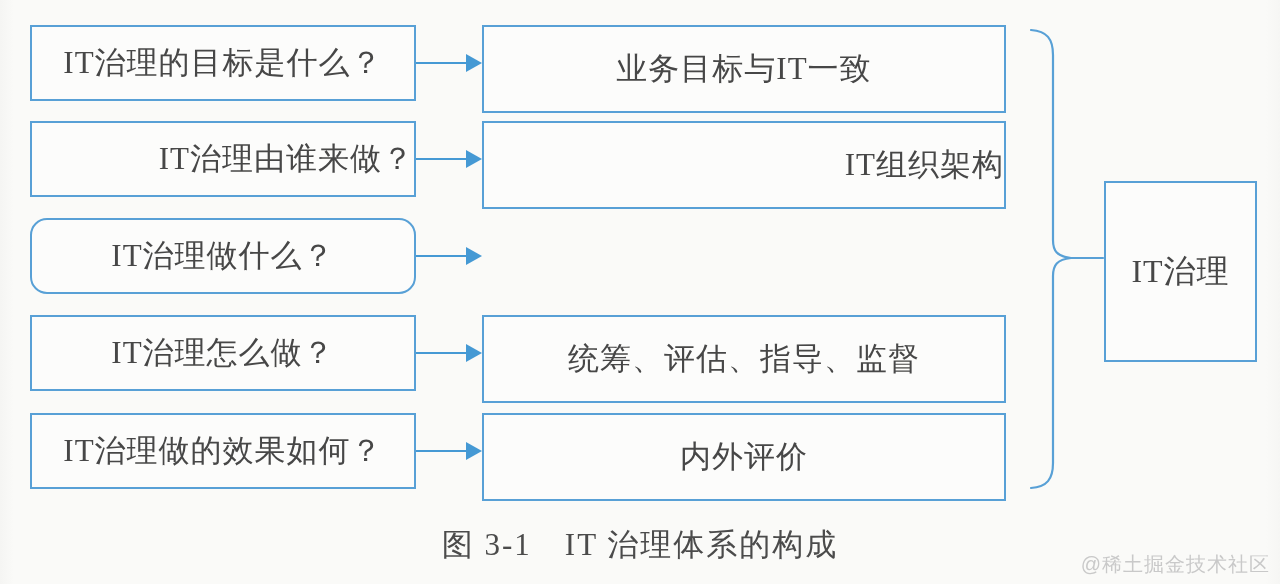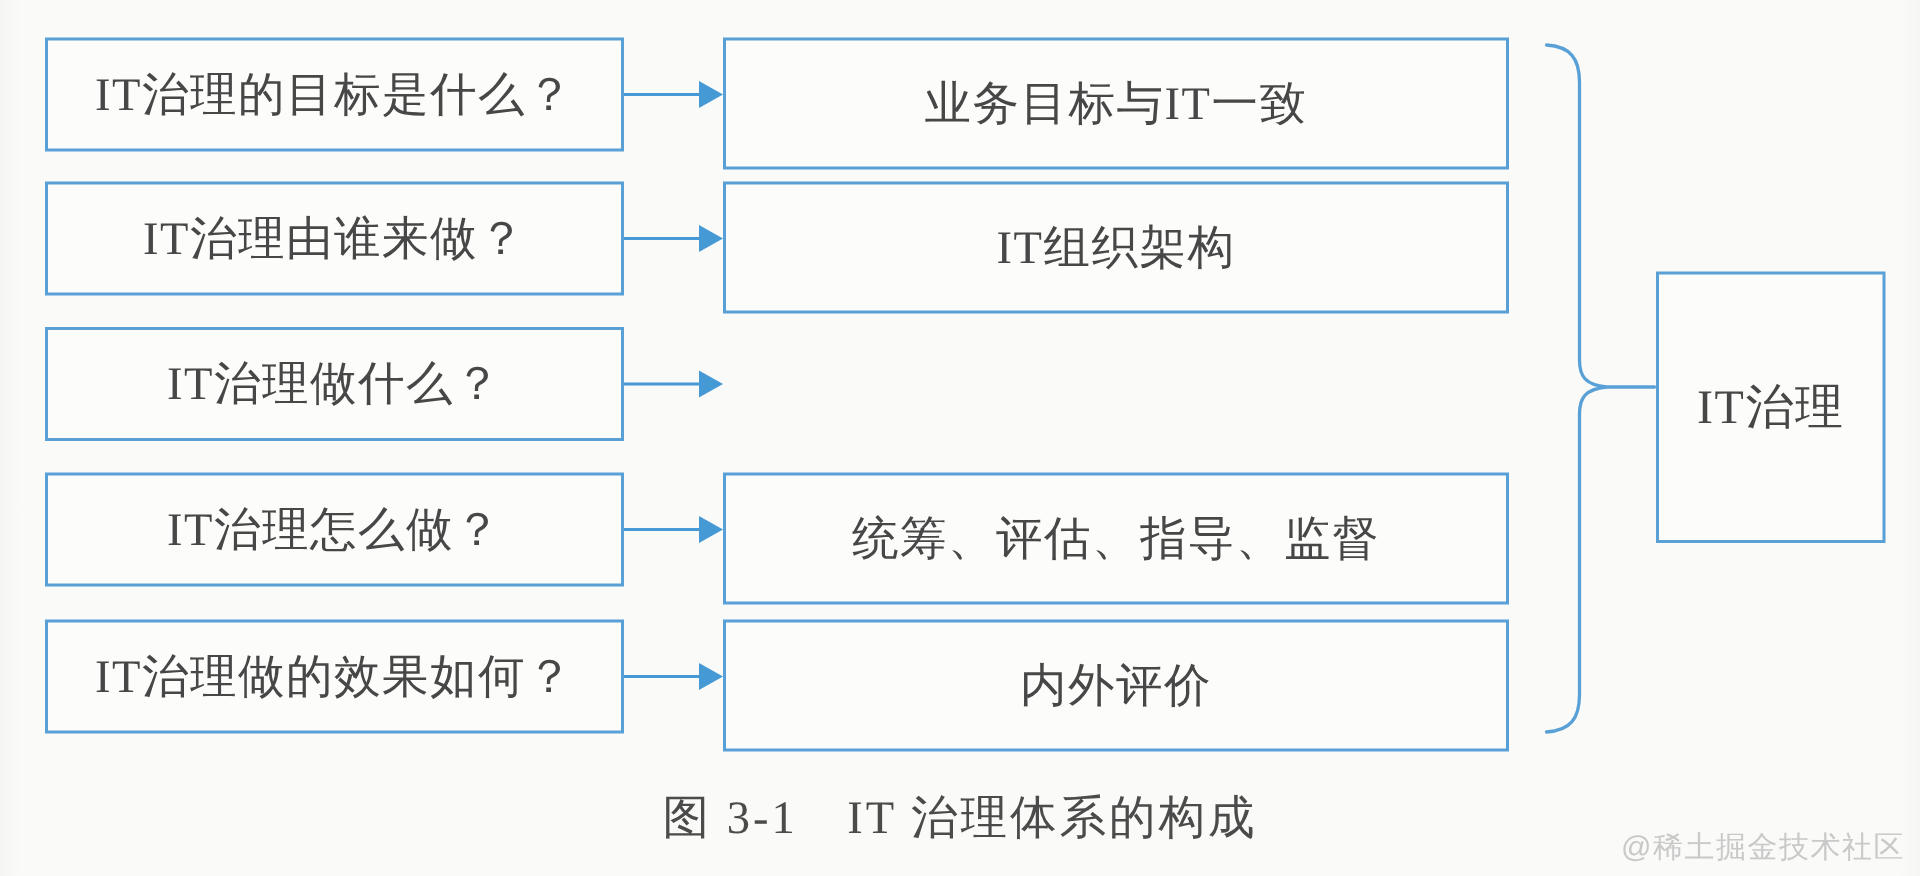--- a/index.html
+++ b/index.html
@@ -24,22 +24,22 @@
     color: #474747;
     font-size: 31px;
     letter-spacing: 1px;
     white-space: nowrap;
   }
 
   .q-box { left: 30px; width: 386px; height: 76px; }
   .a-box { left: 482px; width: 524px; height: 88px; }
 
   .r0 { top: 25px; }
-  .r1 { top: 121px; }
-  .r2 { top: 218px; }
+  .r1 { top: 121px; justify-content: flex-end; }
+  .r2 { top: 218px; border-radius: 17px; }
   .r3 { top: 315px; }
   .r4 { top: 413px; }
 
   .arrow {
     position: absolute;
     left: 416px;
     width: 66px;
     height: 18px;
   }
   .arrow .shaft {

